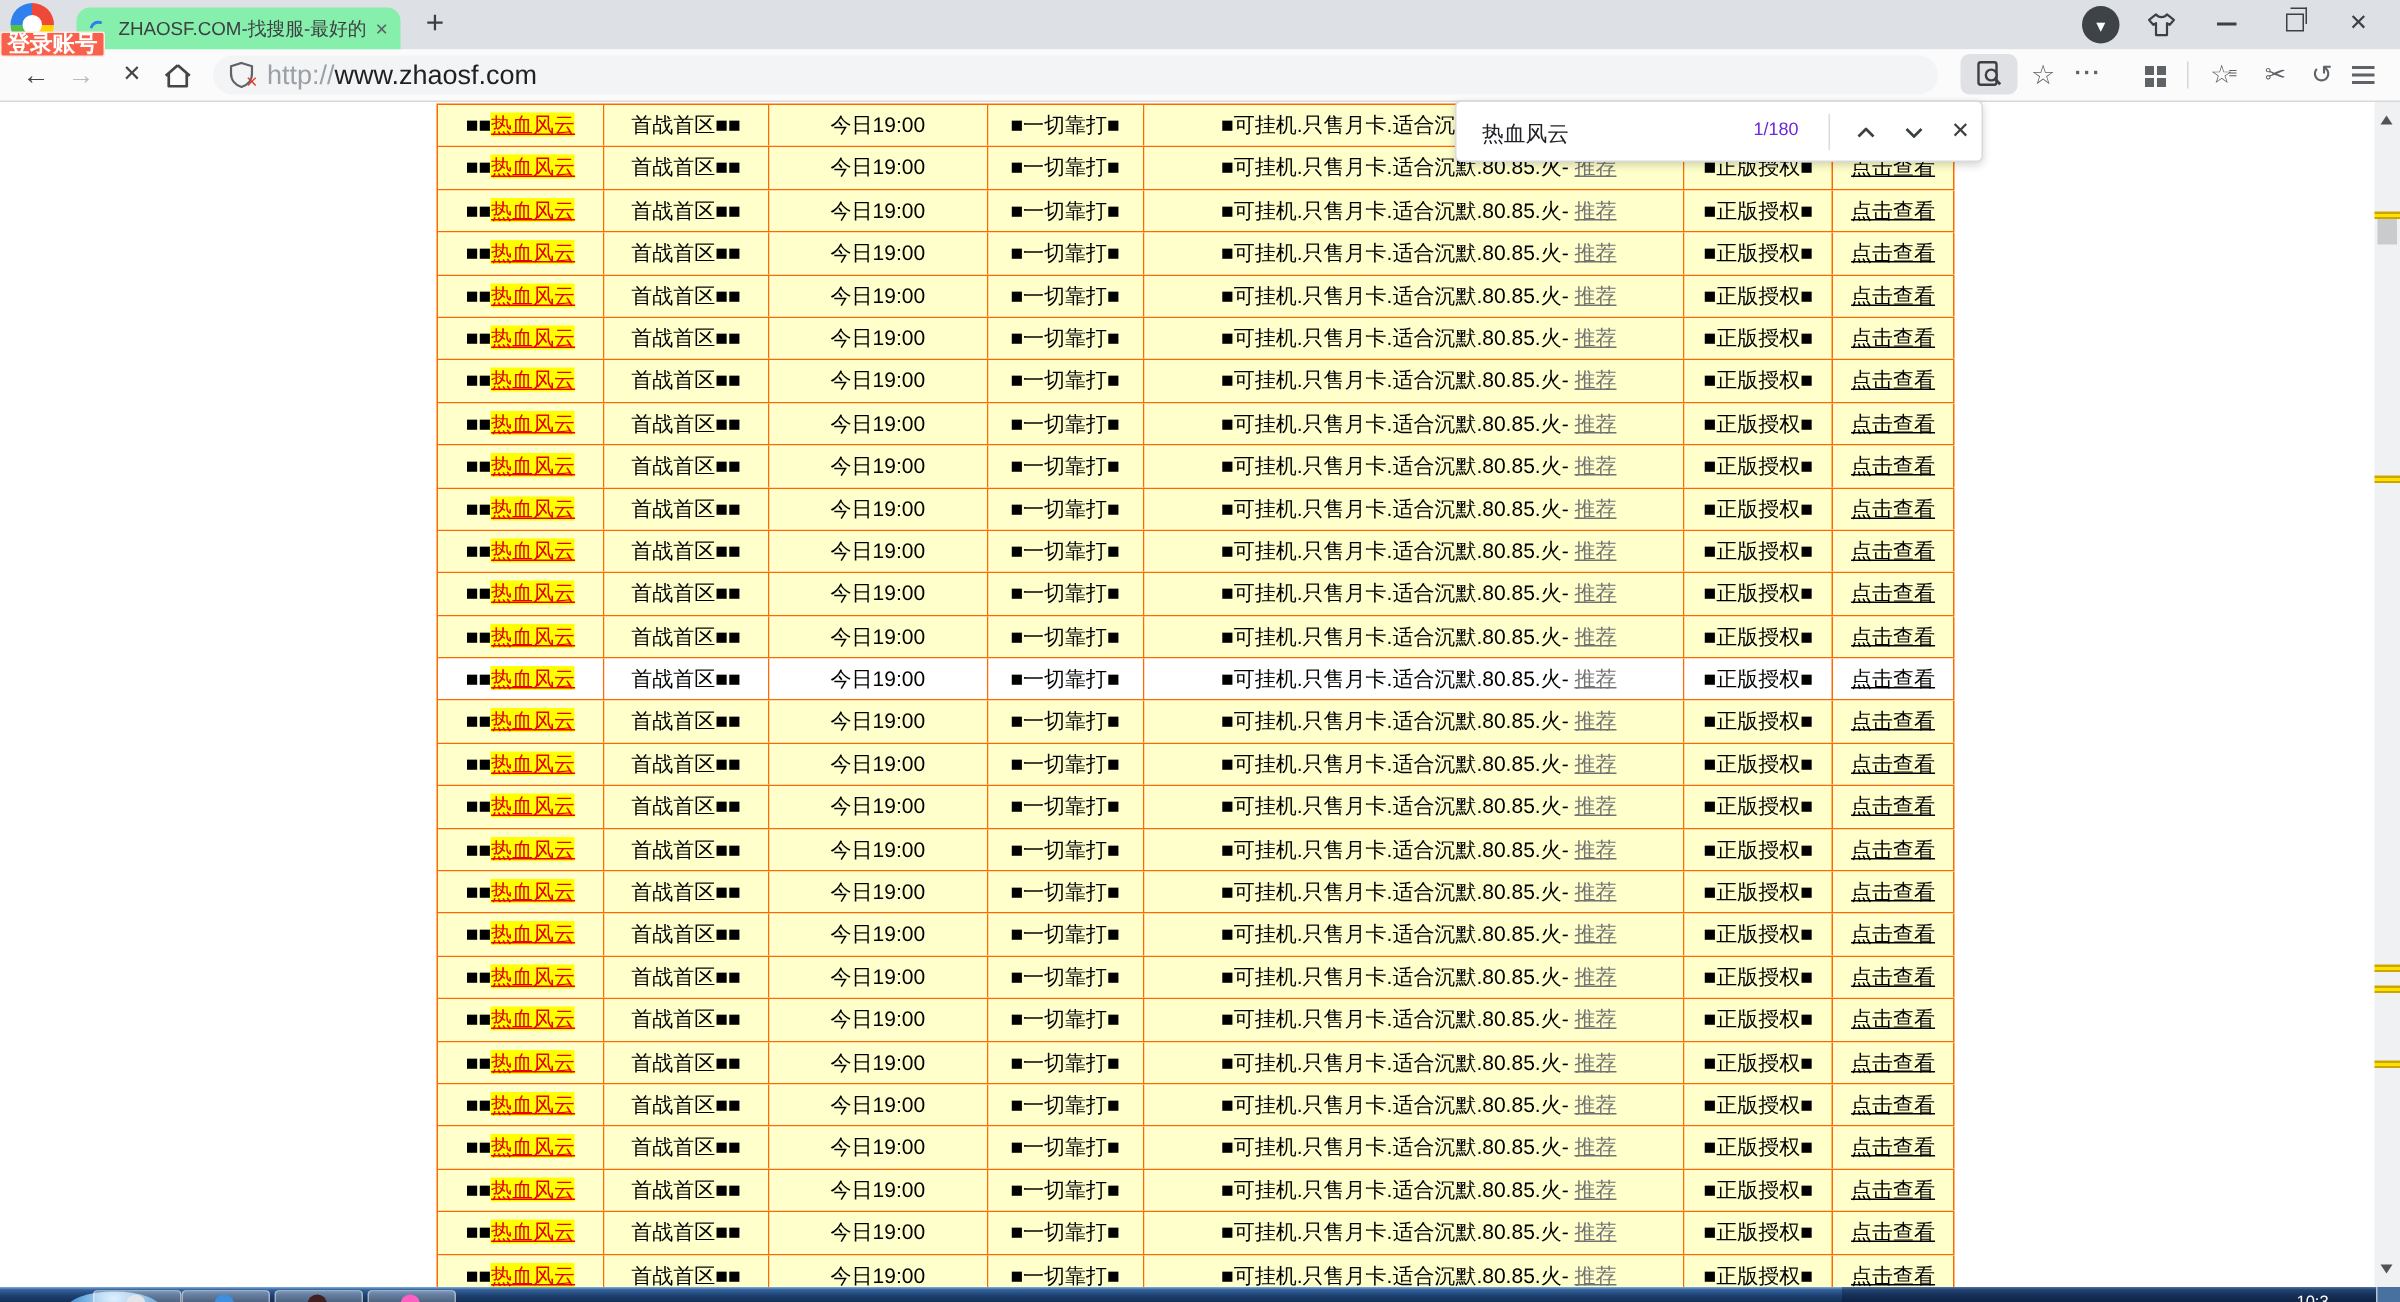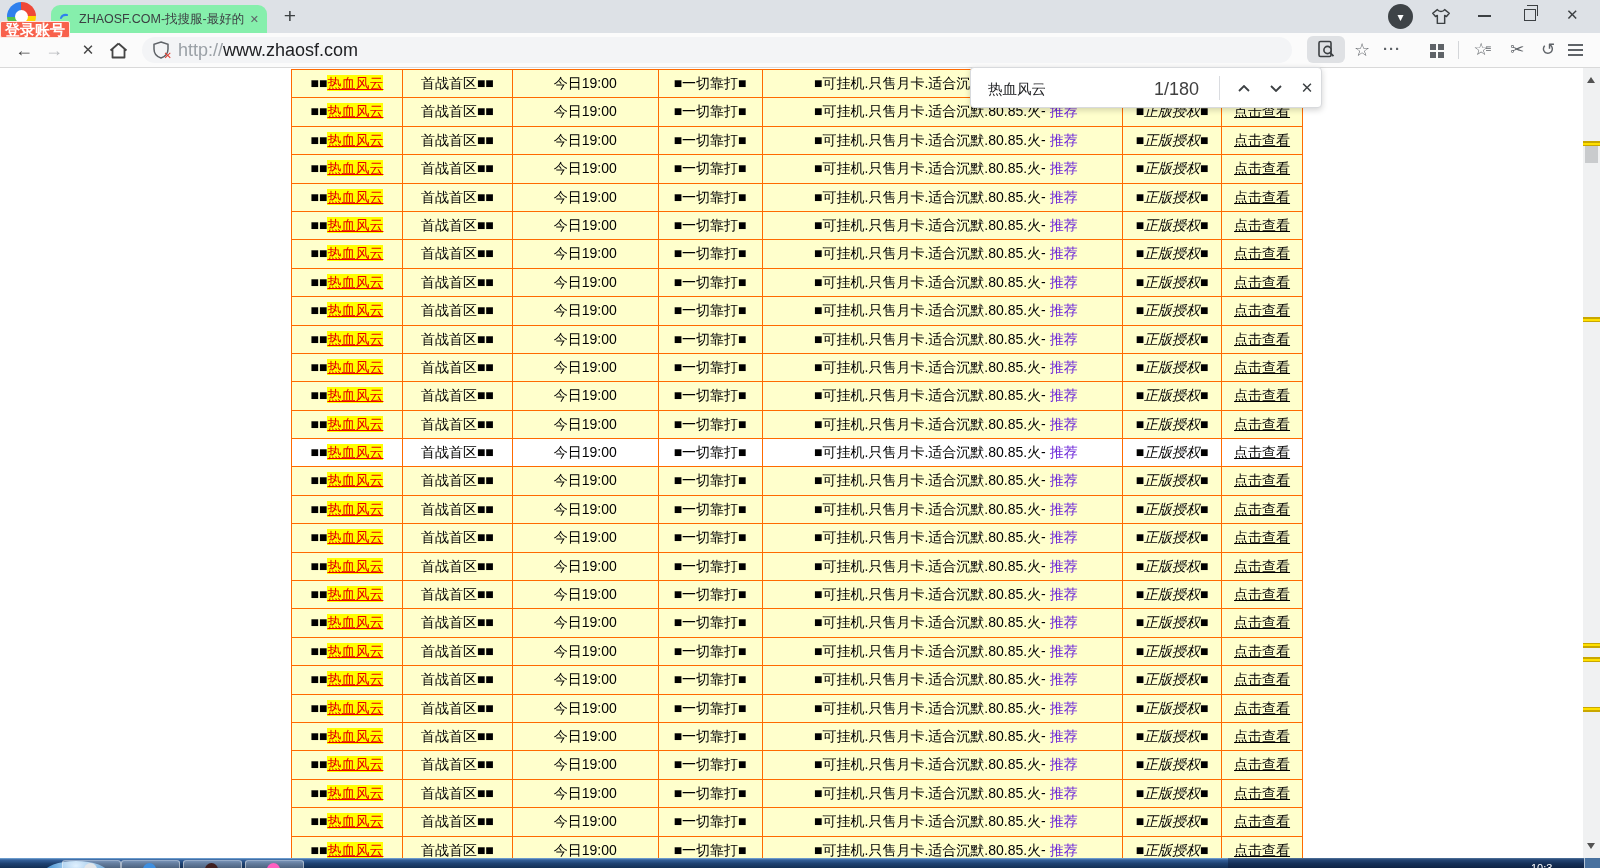--- a/index.html
+++ b/index.html
@@ -56,38 +56,38 @@
   .cut-btn{position:absolute;left:1505px;top:0;width:24px;height:34px;line-height:34px;font-size:17px;color:#5f6368;text-align:center;}
   .undo-btn{position:absolute;left:1536px;top:0;width:24px;height:34px;line-height:33px;font-size:17px;color:#5f6368;text-align:center;}
   .menu-btn{position:absolute;left:1568px;top:11px;width:15px;height:2px;background:#5f6368;
     box-shadow:0 5px #5f6368,0 10px #5f6368;}
 
   
   .findbar{position:absolute;left:970px;top:67px;width:352px;height:41px;background:#fff;z-index:20;
     border:1px solid #d8dadd;border-radius:4px;box-shadow:0 2px 6px rgba(0,0,0,.18);box-sizing:border-box;}
   .fb-input{position:absolute;left:15px;top:8px;width:170px;height:24px;border:none;outline:none;
     background:transparent;font-size:14.5px;color:#202124;font-family:inherit;}
-  .fb-count{position:absolute;right:122px;top:11px;font-size:18px;color:#404040;}
+  .fb-count{position:absolute;right:122px;top:11px;font-size:12px;color:#6d28d9;}
   .fb-divider{position:absolute;left:248px;top:8px;width:1px;height:24px;background:#dadce0;}
   .fb-up{position:absolute;left:262px;top:9px;width:22px;height:22px;display:flex;align-items:center;justify-content:center;}
   .fb-down{position:absolute;left:294px;top:9px;width:22px;height:22px;display:flex;align-items:center;justify-content:center;}
   .fb-close{position:absolute;left:325px;top:8px;width:22px;height:24px;line-height:24px;font-size:15px;color:#3c4043;text-align:center;}
 
   
   .content{position:absolute;left:0;top:68px;width:1583px;height:790px;background:#fff;overflow:hidden;}
   .srv-table{position:absolute;left:291px;top:1px;width:1012px;border-left:1.5px solid #ff6a00;box-sizing:border-box;}
   .row{display:flex;height:28.4px;box-sizing:border-box;border-top:1.5px solid #ff6a00;}
   .row > div{box-sizing:border-box;border-right:1.5px solid #ff6a00;background:#ffffcc;
     font-size:14px;color:#000;line-height:26.5px;text-align:center;white-space:nowrap;overflow:hidden;}
   .row.white > div{background:#ffffff;}
   .c1{width:111px;}.c2{width:110px;}.c3{width:146px;}.c4{width:104px;}
   .c5{width:361px;text-align:left;padding-left:7px;}
-  .c6{width:99px;font-style:italic;}.c7{width:81px;text-decoration:underline;}
+  .c6{width:99px;}.c7{width:81px;text-decoration:underline;}
   .hl-link{color:#e60000;text-decoration:underline;background:#ffff00;}
-  .blue-link{color:#6d28d9;}
+  .blue-link{color:#737373;text-decoration:underline;}
 
   
   .scrollbar{position:absolute;left:1583px;top:68px;width:17px;height:790px;background:#f0f1f2;}
   .sb-up{position:absolute;left:4px;top:9px;width:0;height:0;border:4.5px solid transparent;border-bottom:6px solid #535353;border-top:none;}
   .sb-down{position:absolute;left:4px;bottom:9px;width:0;height:0;border:4.5px solid transparent;border-top:6px solid #535353;border-bottom:none;}
   .sb-thumb{position:absolute;left:2px;top:78px;width:13px;height:17px;background:#c9cbcd;}
   .sb-mark{position:absolute;left:0;width:17px;height:5px;
     background:repeating-linear-gradient(#c9a700 0 1.5px,#ffe000 1.5px 3.5px,#c9a700 3.5px 5px);}
 
   

